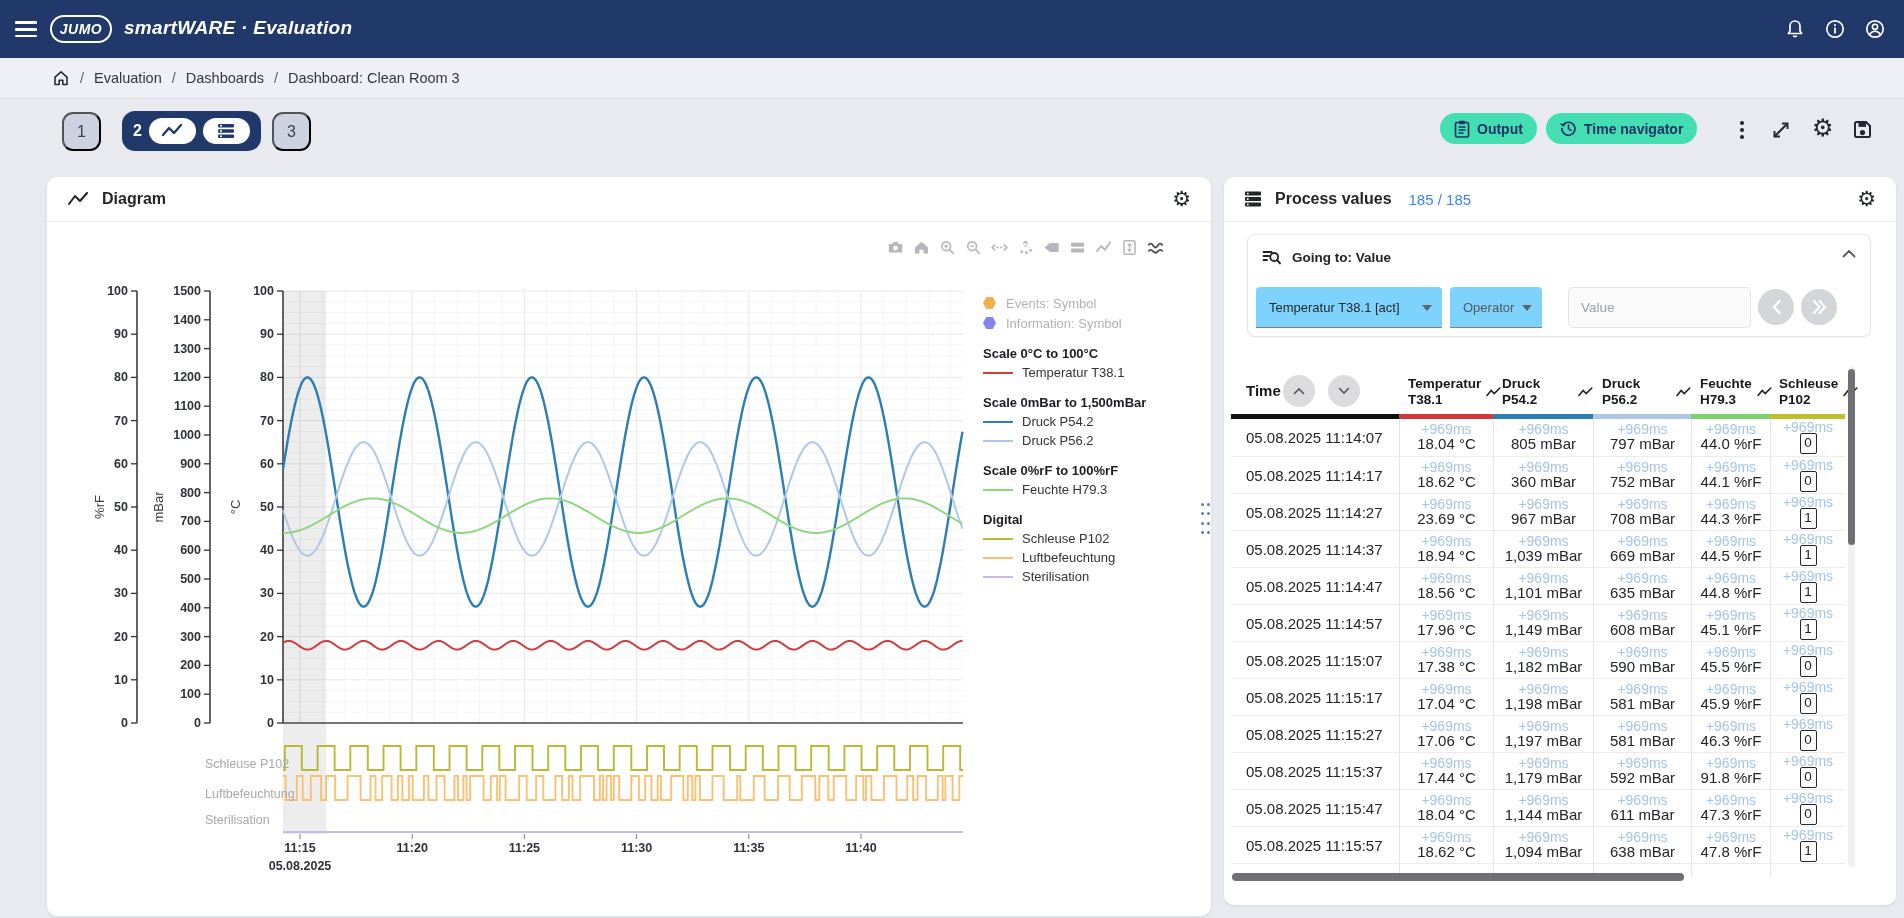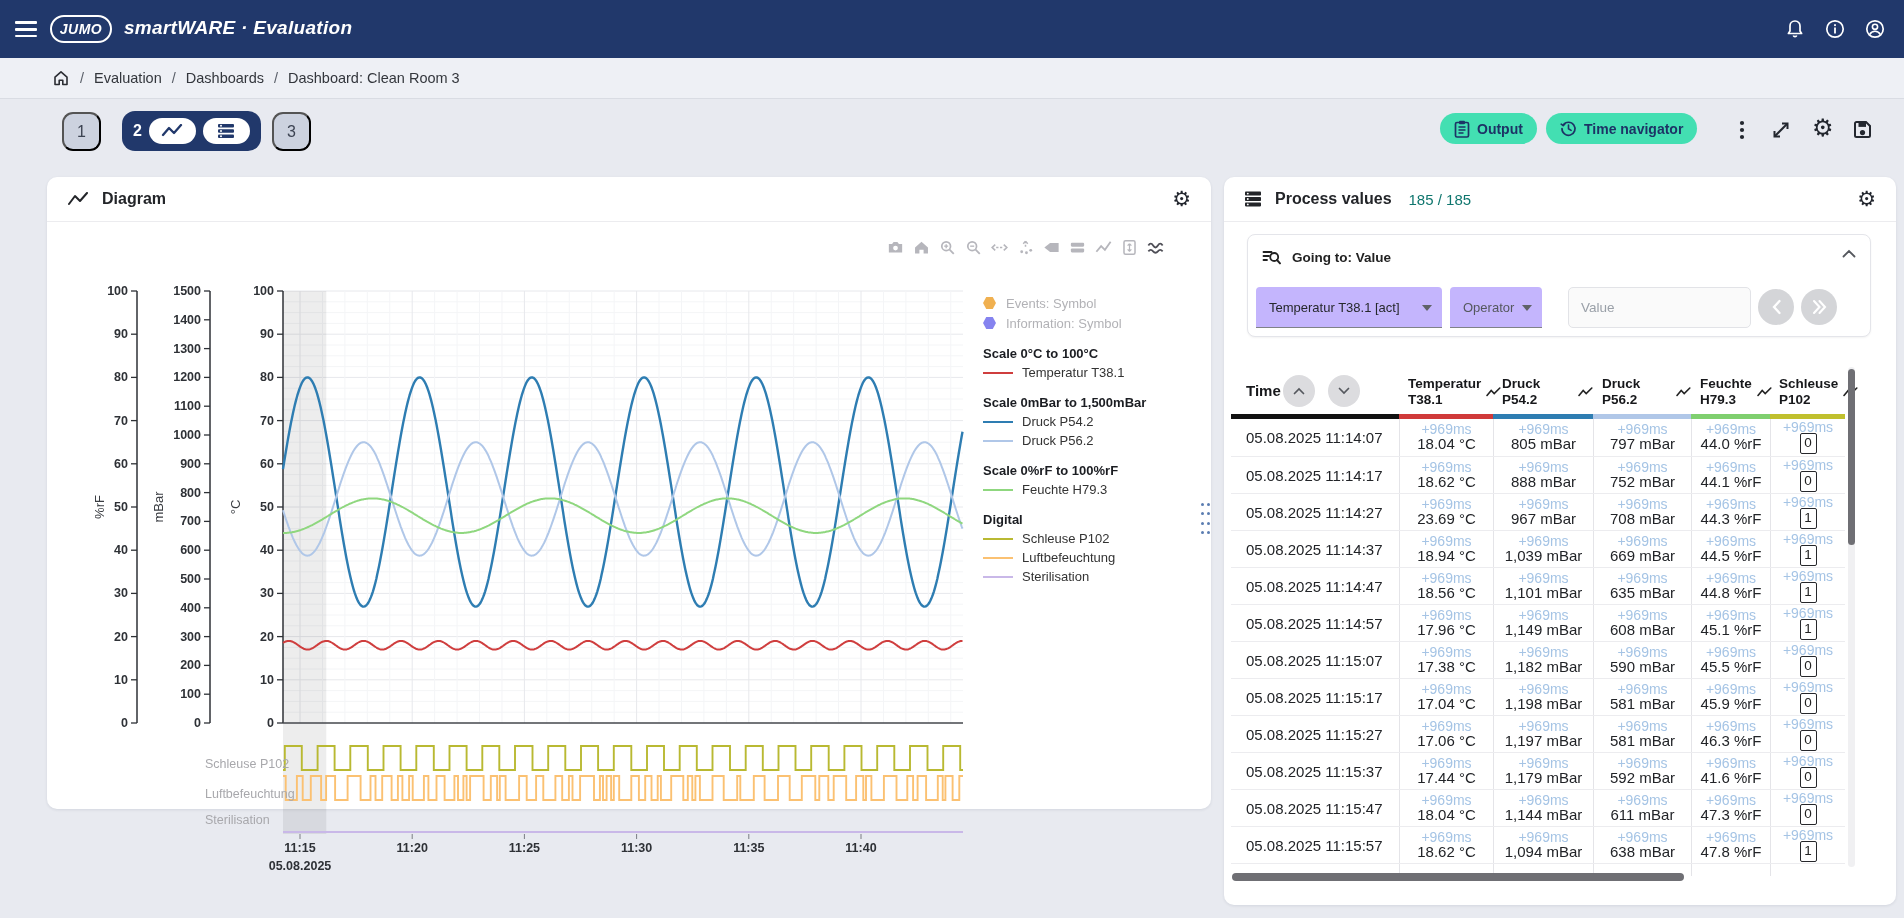--- a/index.html
+++ b/index.html
@@ -28,25 +28,25 @@
     display:flex; align-items:center; justify-content:center; cursor:pointer; }
   .tab-group { position:absolute; left:122px; top:111px; width:139px; height:40px; border-radius:13px; background:#21386b; display:flex; align-items:center; padding:0 8px; gap:7px; cursor:pointer; }
   .tab-group .num { color:#fff; font-size:16px; font-weight:bold; margin-left:3px; }
   .tab-pill { background:#fff; border-radius:13px; height:26px; width:47px; display:flex; align-items:center; justify-content:center; cursor:pointer; }
   .action-pill { position:absolute; top:113px; height:31px; border-radius:16px; background:#43dfb2; display:flex; align-items:center; gap:7px; padding:0 14px; cursor:pointer; color:#1d3366; font-weight:bold; font-size:14px; }
   .tool-icon { position:absolute; top:119px; cursor:pointer; }
   .gear-glyph { font-family:"DejaVu Sans",sans-serif; color:#23272f; }
 
   
   .card { position:absolute; background:#fff; border-radius:10px; box-shadow:0 1px 3px rgba(30,40,70,.10); }
-  .card-diagram { left:47px; top:177px; width:1164px; height:632px;padding-left:36px; }
+  .card-diagram { left:47px; top:177px; width:1164px; height:739px;padding-left:36px; }
   .card-values { left:1224px; top:177px; width:672px; height:728px;padding-left:43px; }
   .card-header { position:absolute; left:0; top:0; right:0; height:45px; display:flex; align-items:center; padding:0 20px; gap:13px; border-bottom:1px solid #ececef; }
   .card-title { font-size:16px; font-weight:600; color:#232529; }
-  .card-count { font-size:15px; color:#0f766e; margin-left:4px; }
+  .card-count { font-size:15px; color:#3b82f6; margin-left:4px; }
   .card-gear { margin-left:auto; font-size:21px; line-height:21px; cursor:pointer; }
 
   
   .modebar { position:absolute; right:46px; top:60px; display:flex; gap:6px; }
   .modebar .mb { width:20px; height:20px; color:#b6b6bc; cursor:pointer; display:flex; align-items:center; justify-content:center; }
   .modebar .mb.active { color:#4e4e56; }
 
   
   .legend { position:absolute; left:936px; top:116px; width:210px; font-size:13px; color:#333; }
   .lg-sym { display:flex; align-items:center; gap:10px; height:20px; color:#b2b2b6; cursor:pointer; }
@@ -55,21 +55,21 @@
   .lg-item { display:flex; align-items:center; gap:9px; height:19px; cursor:pointer; }
   .lg-swatch { width:30px; height:0; border-top-style:solid; border-top-width:2.6px; }
 
   .drag-dots { position:absolute; left:1201px; top:503px; width:10px; height:34px; display:grid; grid-template-columns:3px 3px; gap:3px; cursor:col-resize; }
   .drag-dots i { width:3px; height:3px; border-radius:50%; background:#5b7db1; }
 
   
   .goto-box { position:absolute; left:23px; top:57px; width:624px; height:103px; border:1px solid #e4e5ea; border-radius:8px; background:#fff; box-shadow:0 1px 2px rgba(0,0,0,.05); }
   .goto-title { position:absolute; left:14px; top:14px; display:flex; align-items:center; gap:11px; font-size:13.5px; font-weight:bold; color:#222; }
   .goto-collapse { position:absolute; right:14px; top:14px; cursor:pointer; }
-  .sel { position:absolute; top:52px; height:41px; background:#c4b5fd; border-bottom:1px solid #808288; border-radius:4px 4px 0 0;
+  .sel { position:absolute; top:52px; height:41px; background:#7dd3fc; border-bottom:1px solid #808288; border-radius:4px 4px 0 0;
     display:flex; align-items:center; padding:0 10px 0 13px; font-size:13px; color:#26282c; cursor:pointer; }
   .sel .caret { margin-left:auto; width:0; height:0; border:5px solid transparent; border-top:6px solid #5f6268; transform:translateY(3px); }
   .sel.placeholder { color:#55585e; }
   .goto-input { position:absolute; left:320px; top:52px; width:183px; height:41px; border:1px solid #e2e3e7; border-radius:5px; background:#fafafa;
     font-size:13.5px; padding:0 12px; color:#26282c; outline:none; font-family:inherit; }
   .goto-input::placeholder { color:#9aa0a8; }
   .circ-btn { position:absolute; top:54px; width:36px; height:36px; border-radius:50%; background:#d4d5d8; border:none; display:flex; align-items:center; justify-content:center; cursor:pointer; }
 
   
   .pv-table { position:absolute; left:7px; top:186px; width:614px;margin-top:6px; }
@@ -663,21 +663,21 @@
             </div>
           </div>
           <div class="pv-row pv-grid">
             <div class="cell-time">05.08.2025 11:14:17</div>
             <div class="cell-val">
               <span class="off">+969ms</span>
               <span class="val">18.62 °C</span>
             </div>
             <div class="cell-val">
               <span class="off">+969ms</span>
-              <span class="val">888 mBar</span>
+              <span class="val">360 mBar</span>
             </div>
             <div class="cell-val">
               <span class="off">+969ms</span>
               <span class="val">752 mBar</span>
             </div>
             <div class="cell-val">
               <span class="off">+969ms</span>
               <span class="val">44.1 %rF</span>
             </div>
             <div class="cell-val">
@@ -855,21 +855,21 @@
             <div class="cell-val">
               <span class="off">+969ms</span>
               <span class="val">1,179 mBar</span>
             </div>
             <div class="cell-val">
               <span class="off">+969ms</span>
               <span class="val">592 mBar</span>
             </div>
             <div class="cell-val">
               <span class="off">+969ms</span>
-              <span class="val">41.6 %rF</span>
+              <span class="val">91.8 %rF</span>
             </div>
             <div class="cell-val">
               <span class="off">+969ms</span>
               <span class="dig-box">0</span>
             </div>
           </div>
           <div class="pv-row pv-grid">
             <div class="cell-time">05.08.2025 11:15:47</div>
             <div class="cell-val">
               <span class="off">+969ms</span>

